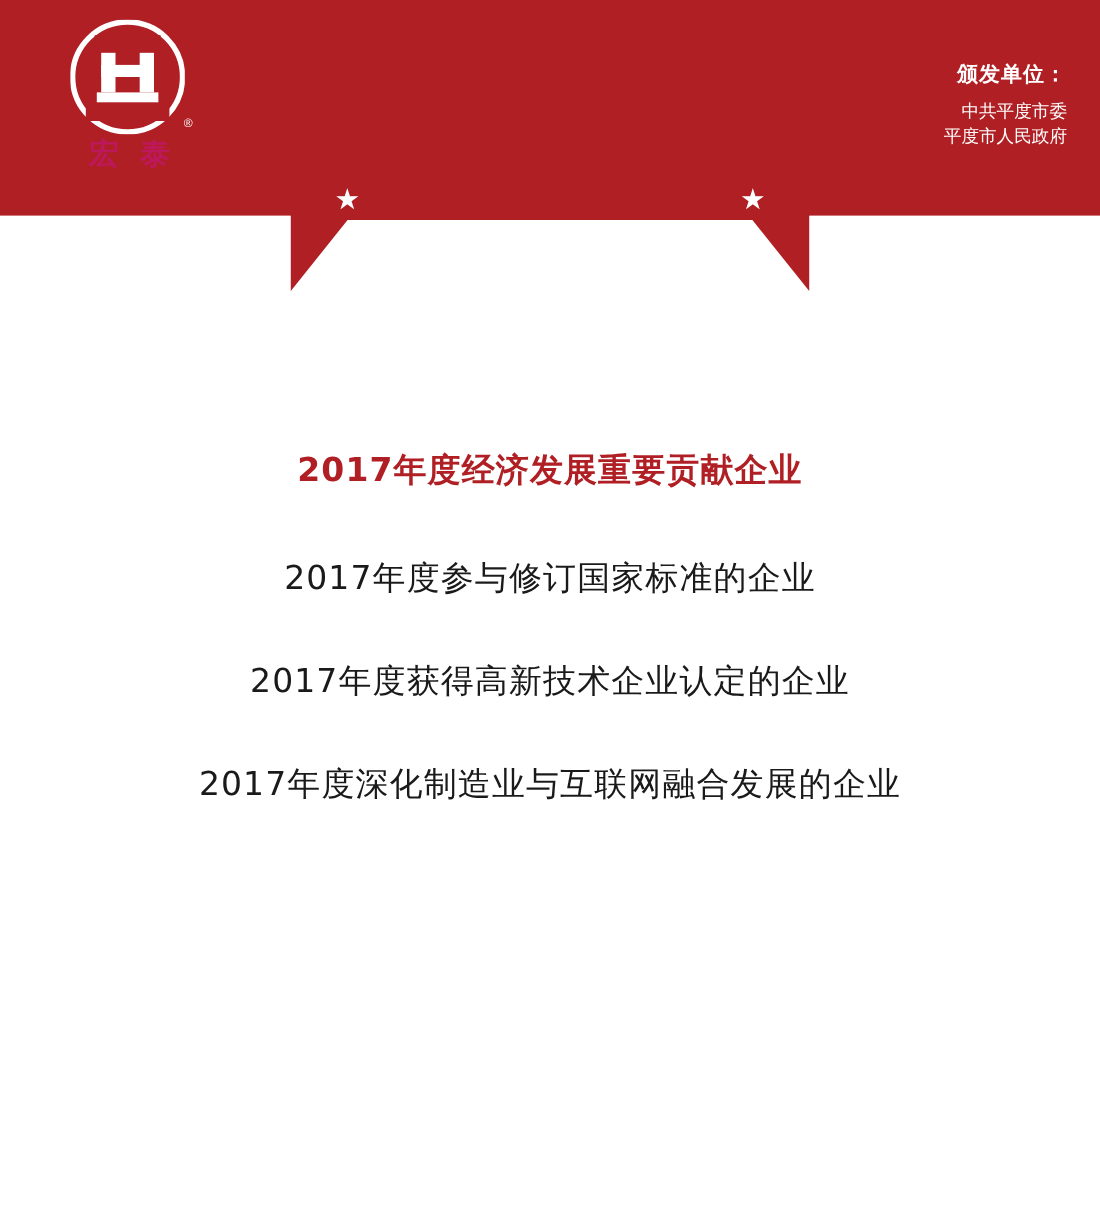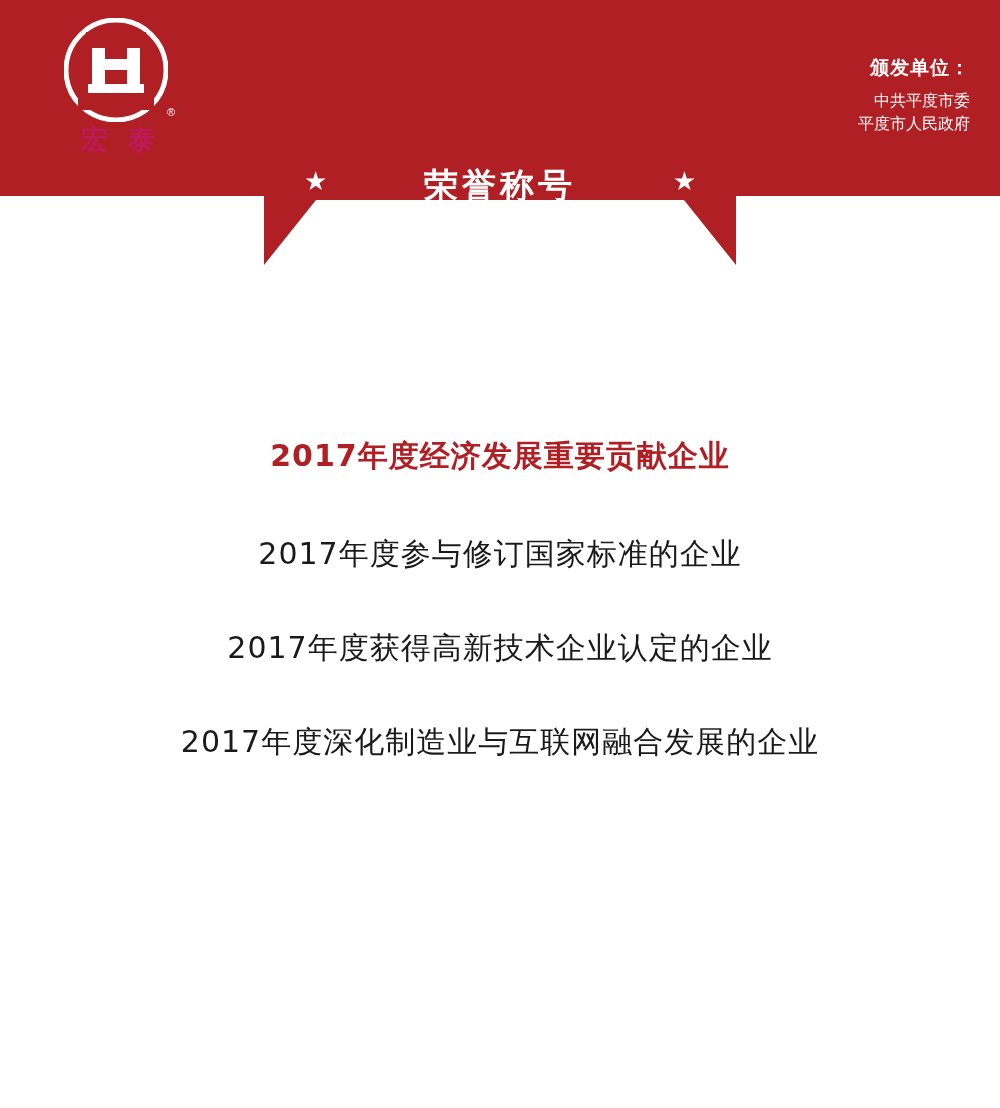--- a/index.html
+++ b/index.html
@@ -149,21 +149,20 @@
     width: 1000px;
     text-align: center;
   }
   .honour-item {
     font-size: 30px;
     color: #1a1a1a;
     letter-spacing: 1px;
     line-height: 1.2;
     margin-bottom: 58px;
     font-family: "DejaVu Sans", "Liberation Sans", sans-serif;
-    margin-top: 28px;
   }
   .honour-item.primary {
     color: #b01f24;
     font-weight: bold;
     font-size: 30px;
     margin-bottom: 62px;
   }
   .honour-item:last-child { margin-bottom: 0; }
 </style>
 </head>
@@ -192,21 +191,20 @@
   <div class="issuer-line">中共平度市委</div>
   <div class="issuer-line">平度市人民政府</div>
 </div>
 
 <div class="ribbon">
   <div class="ribbon-shadow-left"></div>
   <div class="ribbon-shadow-right"></div>
   <div class="ribbon-body"></div>
   <div class="ribbon-star left">★</div>
   <div class="ribbon-star right">★</div>
-  <div class="ribbon-label">荣誉称号</div>
 </div>
 
 <div class="honour-list">
   <div class="honour-item primary">2017年度经济发展重要贡献企业</div>
   <div class="honour-item">2017年度参与修订国家标准的企业</div>
   <div class="honour-item">2017年度获得高新技术企业认定的企业</div>
   <div class="honour-item">2017年度深化制造业与互联网融合发展的企业</div>
 </div>
 
 </body></html>

